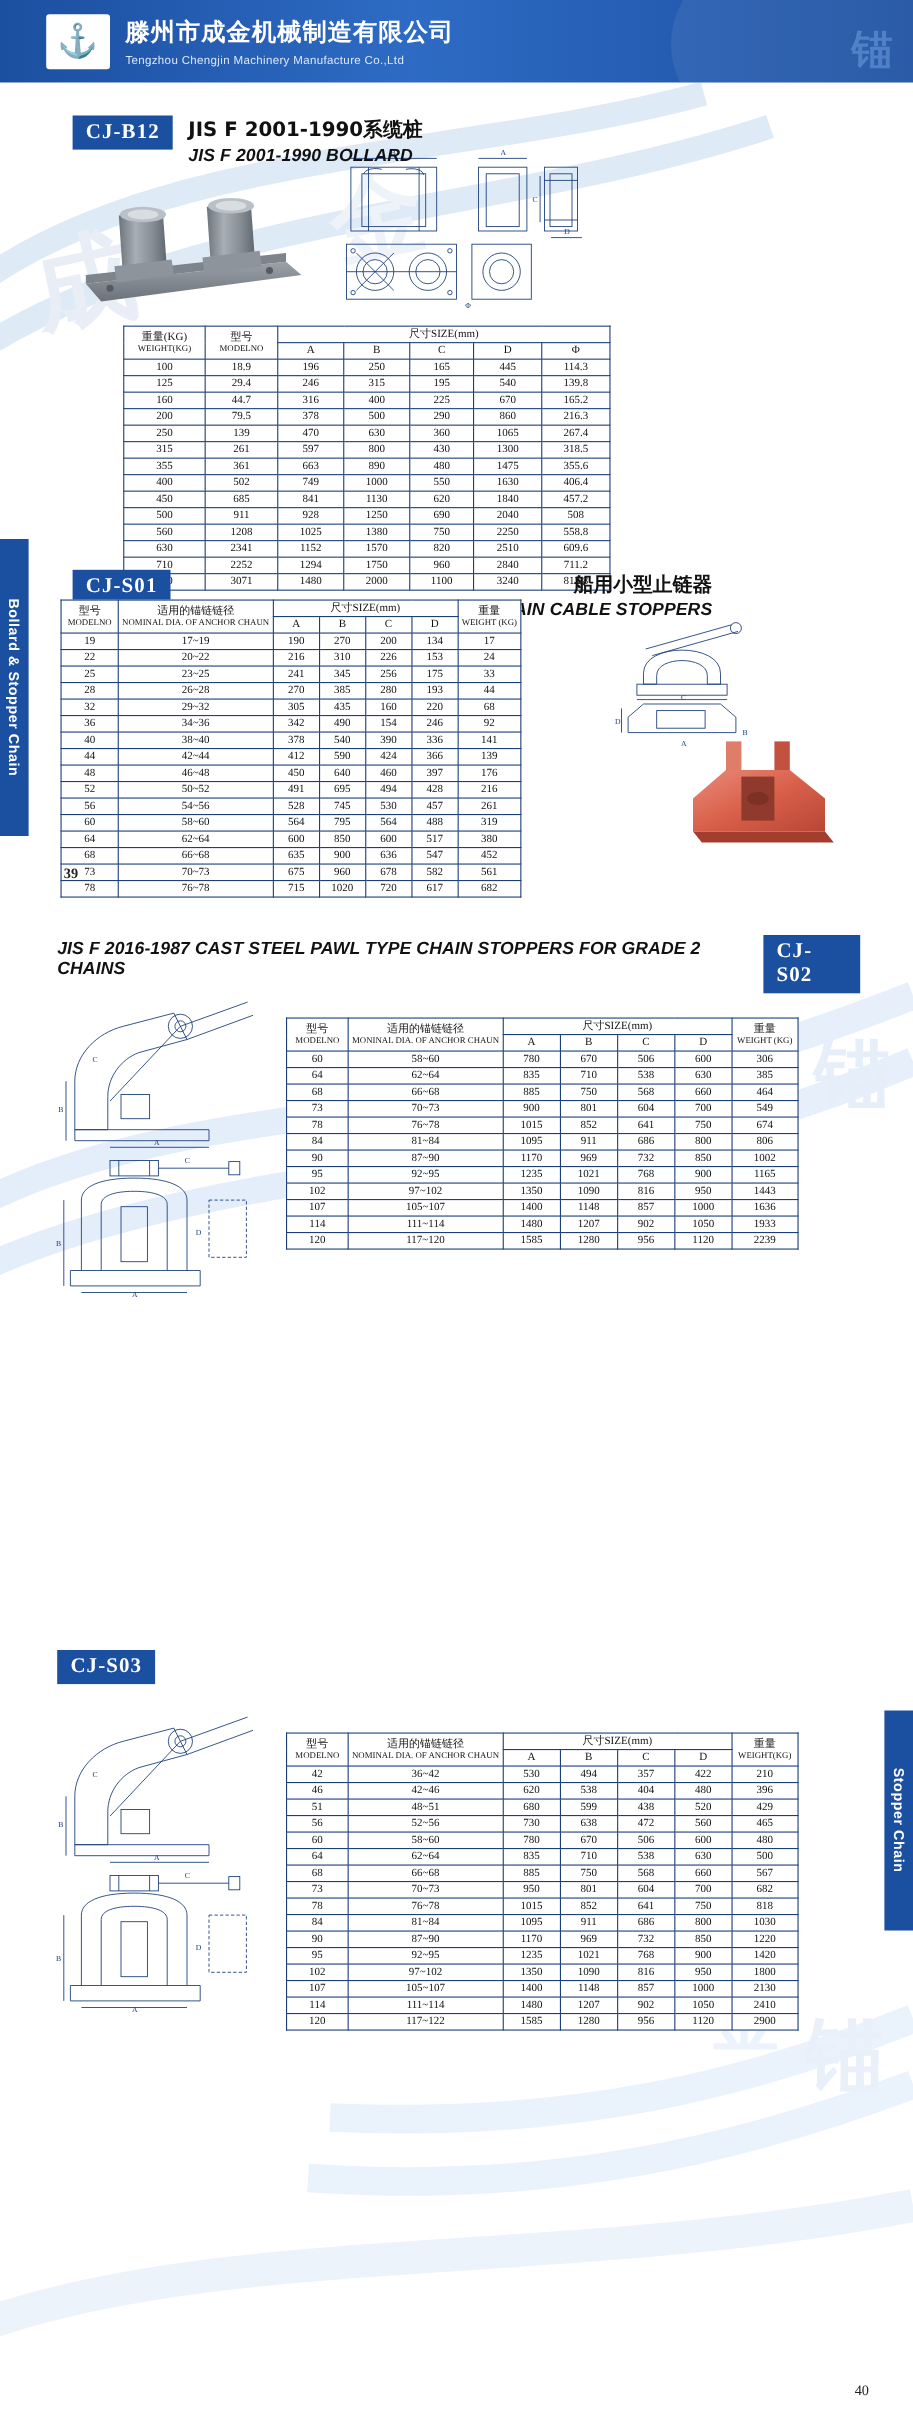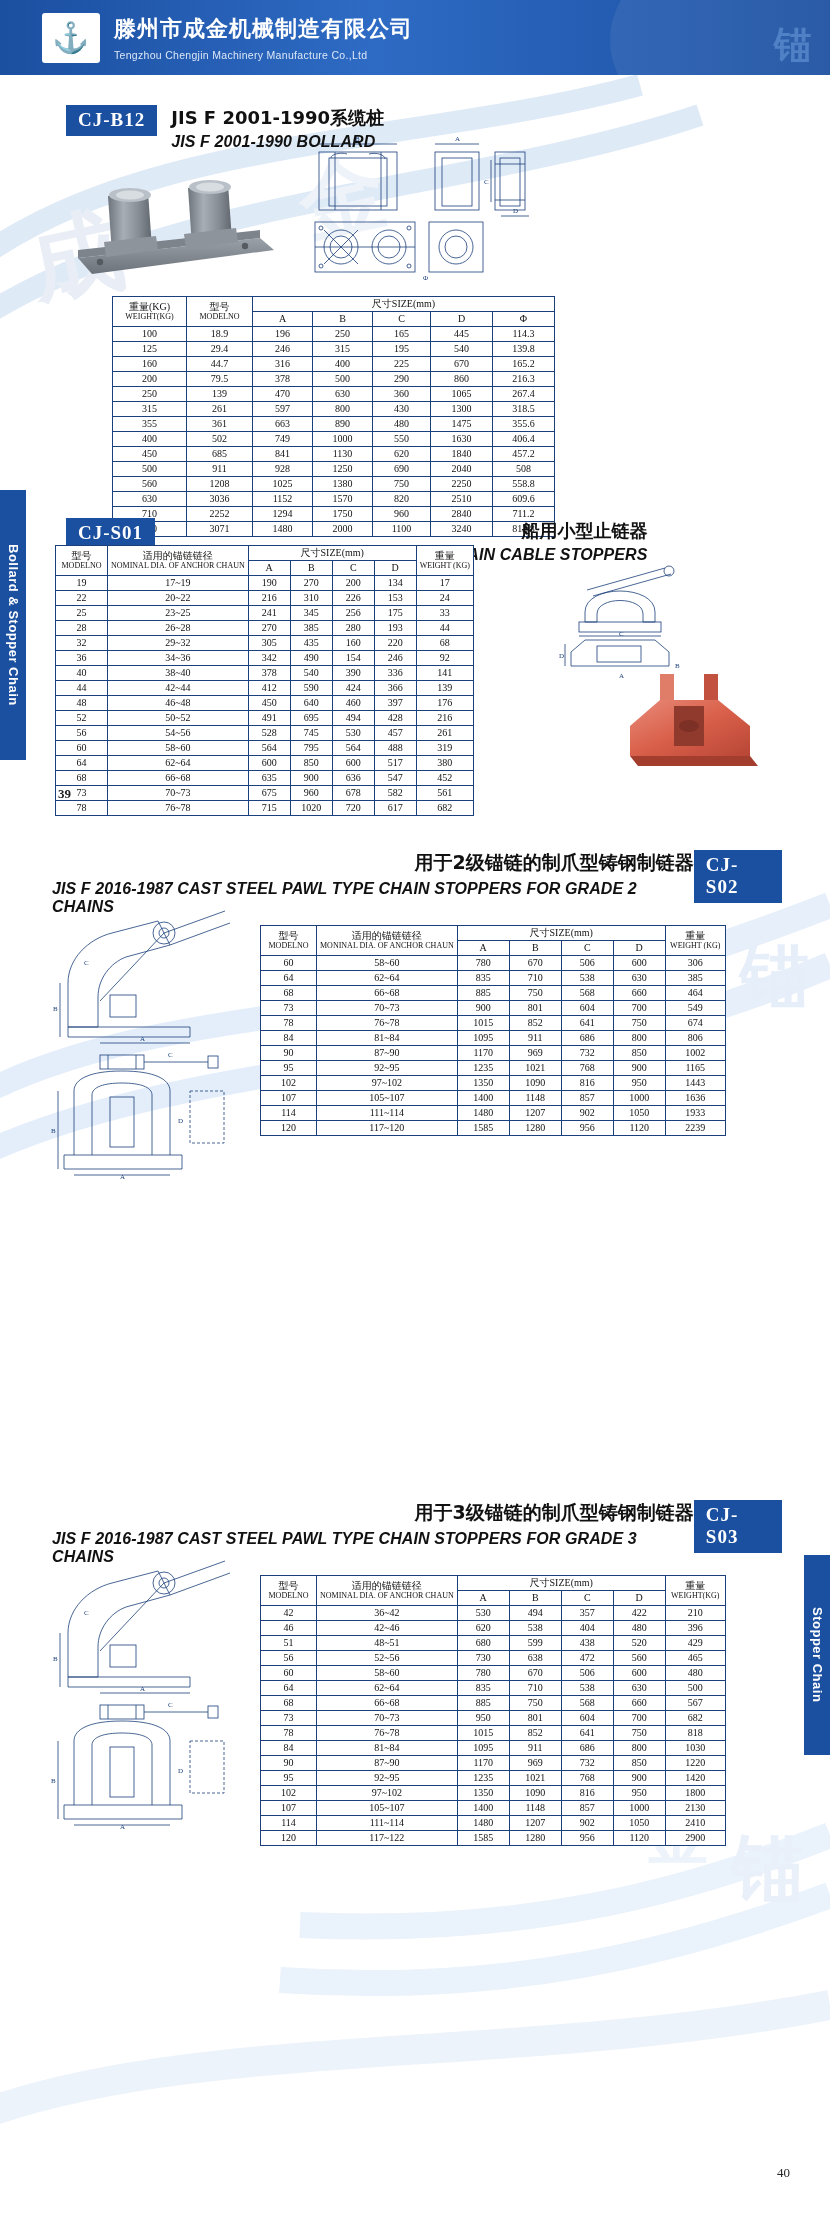--- a/index.html
+++ b/index.html
@@ -349,21 +349,21 @@
             <td>560</td>
             <td>1208</td>
             <td>1025</td>
             <td>1380</td>
             <td>750</td>
             <td>2250</td>
             <td>558.8</td>
           </tr>
           <tr>
             <td>630</td>
-            <td>3036</td>
+            <td>2341</td>
             <td>1152</td>
             <td>1570</td>
             <td>820</td>
             <td>2510</td>
             <td>609.6</td>
           </tr>
           <tr>
             <td>710</td>
             <td>2252</td>
             <td>1294</td>
@@ -606,21 +606,20 @@
           </tr>
         </tbody>
     </table>
   </div>
 
   <div class="page-num" style="left:58px; top:786px;font-weight:bold;">39</div>
 
   <div class="sect" style="left:52px; top:850px; width:730px;">
     <div style="display:flex; align-items:flex-start; justify-content:space-between;">
       <div>
-        <div class="title-cn" style="font-size:19px;">用于2级锚链的制爪型铸钢制链器</div>
         <div class="title-en" style="margin-top:4px;">JIS F 2016-1987 CAST STEEL PAWL TYPE CHAIN STOPPERS FOR GRADE 2 CHAINS</div>
       </div>
       <div class="code-badge">CJ-S02</div>
     </div>
   </div>
 
   <div class="imgwrap" style="left:40px; top:905px; width:215px; height:140px;">
     <svg width="215" height="140" viewBox="0 0 215 140">
       <g stroke="#1b3f7a" fill="none" stroke-width="0.8">
         <path d="M28 122 L28 78 C28 54, 48 34, 72 28 L118 16 L130 40 L86 52 C70 58, 58 74, 58 92 L58 122 Z"></path>
@@ -799,24 +798,20 @@
             <td>956</td>
             <td>1120</td>
             <td>2239</td>
           </tr>
         </tbody>
     </table>
   </div>
 
   <div class="sect" style="left:52px; top:1500px; width:730px;">
     <div style="display:flex; align-items:flex-start; justify-content:space-between;">
-      <div>
-        <div class="title-cn" style="font-size:19px;">用于3级锚链的制爪型铸钢制链器</div>
-        <div class="title-en" style="margin-top:4px;">JIS F 2016-1987 CAST STEEL PAWL TYPE CHAIN STOPPERS FOR GRADE 3 CHAINS</div>
-      </div>
       <div class="code-badge">CJ-S03</div>
     </div>
   </div>
 
   <div class="imgwrap" style="left:40px; top:1555px; width:215px; height:140px;">
     <svg width="215" height="140" viewBox="0 0 215 140">
       <g stroke="#1b3f7a" fill="none" stroke-width="0.8">
         <path d="M28 122 L28 78 C28 54, 48 34, 72 28 L118 16 L130 40 L86 52 C70 58, 58 74, 58 92 L58 122 Z"></path>
         <path d="M28 122 L150 122 L150 132 L28 132 Z"></path>
         <circle cx="124" cy="28" r="11"></circle>

